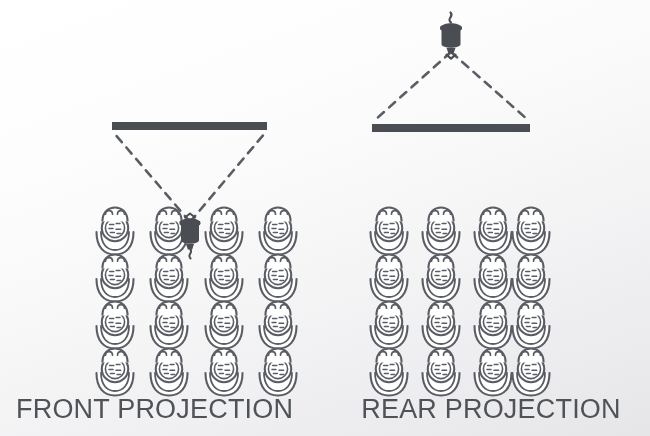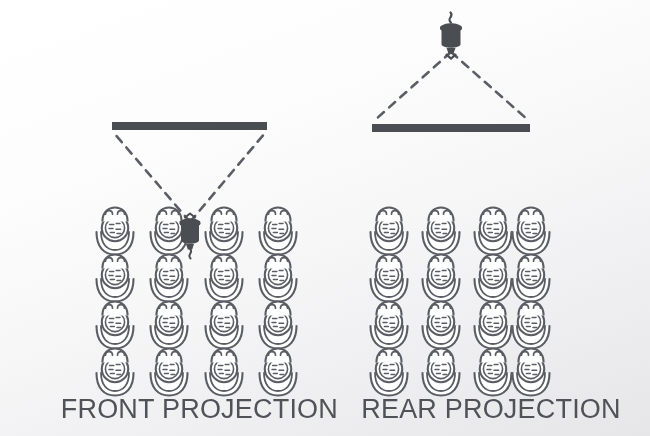--- a/index.html
+++ b/index.html
@@ -40,23 +40,23 @@
     top: 394px;
     font-size: 27px;
     line-height: 30px;
     letter-spacing: 0.2px;
     font-weight: 400;
     color: #4f5257;
     white-space: nowrap;
     font-family: "Liberation Sans", sans-serif;
   }
   #caption-front {
-    left: 8px;
+    left: 16px;
     width: 330px;
-    text-align: right;
+    text-align: left;
   }
   #caption-rear {
     left: 331px;
     width: 320px;
     text-align: center;
   }
 </style>
 </head>
 <body>
 

